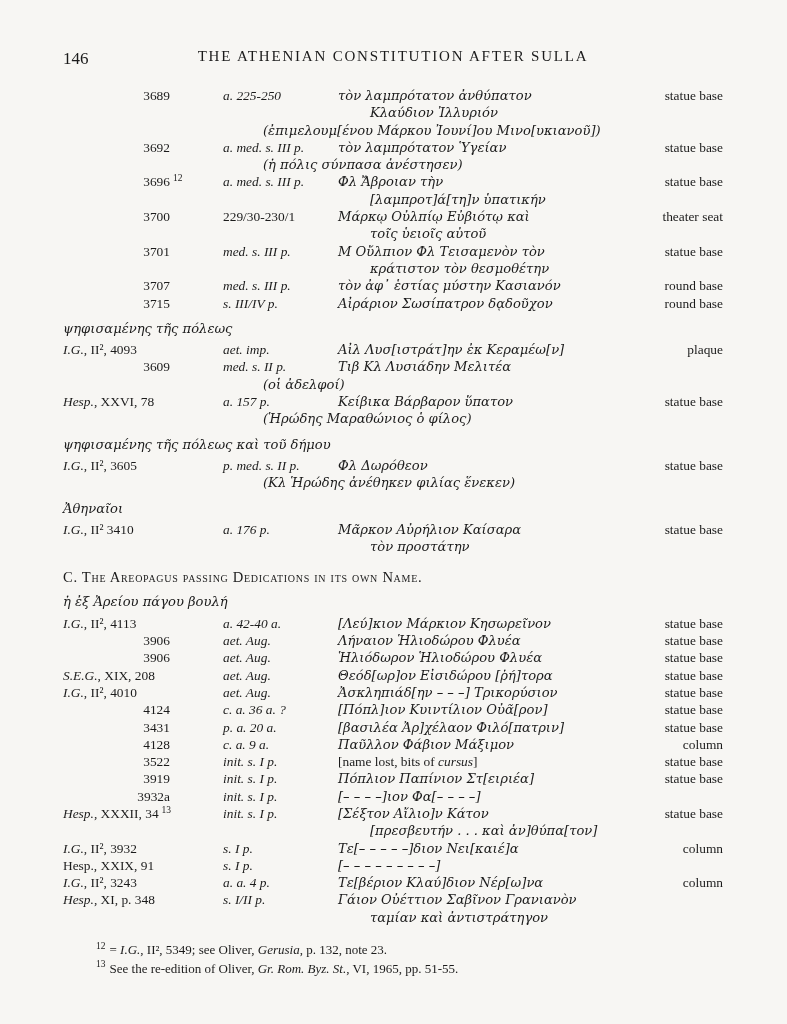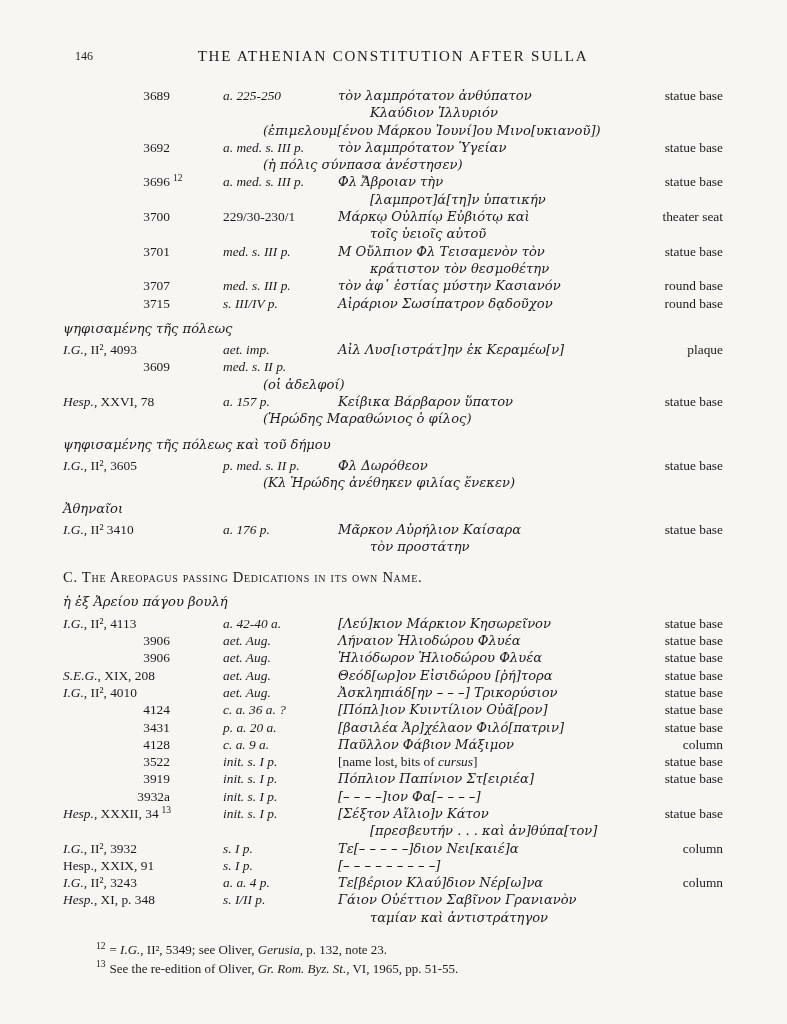--- a/index.html
+++ b/index.html
@@ -4,21 +4,21 @@
 <style>
   :root { --paper:#f7f6f3; --ink:#1b1b1b; }
   html,body{margin:0;padding:0;}
   body{
     width:787px;height:1024px;overflow:hidden;
     background:var(--paper);color:var(--ink);
     font-family:"Liberation Serif","DejaVu Serif",serif;
   }
   .page{padding:48px 64px 0 63px;}
   .header{position:relative;height:19px;margin-bottom:20px;}
-  .pagenum{position:absolute;left:12px;top:1px;font-size:12px;}
+  .pagenum{position:absolute;left:0;top:1px;font-size:17px;}
   .title{text-align:center;font-size:15px;letter-spacing:1.8px;white-space:nowrap;}
 
   #content{font-size:13.4px;}
   .row{display:grid;grid-template-columns:160px 115px 1fr auto;}
   .cell{line-height:17.3px;}
   .num{display:inline-block;width:107px;text-align:right;}
   .it{font-style:italic;}
   .dt{font-style:italic;}
   .dt.rm{font-style:normal;}
   .gk{font-style:italic;font-family:"DejaVu Serif",serif;font-size:13.1px;}
@@ -100,20 +100,21 @@
       <div class="sec-head-greek">ψηφισαμένης τῆς πόλεως</div>
       <div class="row">
         <div class="cell ref" style="grid-area: 1 / 1;"><span class="it">I.G.</span><span>, II², 4093</span></div>
         <div class="cell dt" style="grid-area: 1 / 2;">aet. imp.</div>
         <div class="cell gk" style="grid-area: 1 / 3;">Αἰλ Λυσ[ιστράτ]ην ἐκ Κεραμέω[ν]</div>
         <div class="cell typ" style="grid-area: 1 / 4;">plaque</div>
       </div>
       <div class="row">
         <div class="cell ref" style="grid-area: 1 / 1;"><span class="num">3609</span></div>
         <div class="cell dt" style="grid-area: 1 / 2;">med. s. II p.</div>
+        <div class="cell gk" style="grid-area: 1 / 3;">Τιβ Κλ Λυσιάδην Μελιτέα</div>
         <div class="cell gk l-paren" style="grid-area: 2 / 2 / auto / 5;">(οἱ ἀδελφοί)</div>
       </div>
       <div class="row">
         <div class="cell ref" style="grid-area: 1 / 1;"><span class="it">Hesp.</span><span>, XXVI, 78</span></div>
         <div class="cell dt" style="grid-area: 1 / 2;">a. 157 p.</div>
         <div class="cell gk" style="grid-area: 1 / 3;">Κείβικα Βάρβαρον ὕπατον</div>
         <div class="cell gk l-paren" style="grid-area: 2 / 2 / auto / 5;">(Ἡρώδης Μαραθώνιος ὁ φίλος)</div>
         <div class="cell typ" style="grid-area: 1 / 4;">statue base</div>
       </div>
       <div class="sec-head-greek">ψηφισαμένης τῆς πόλεως καὶ τοῦ δήμου</div>

